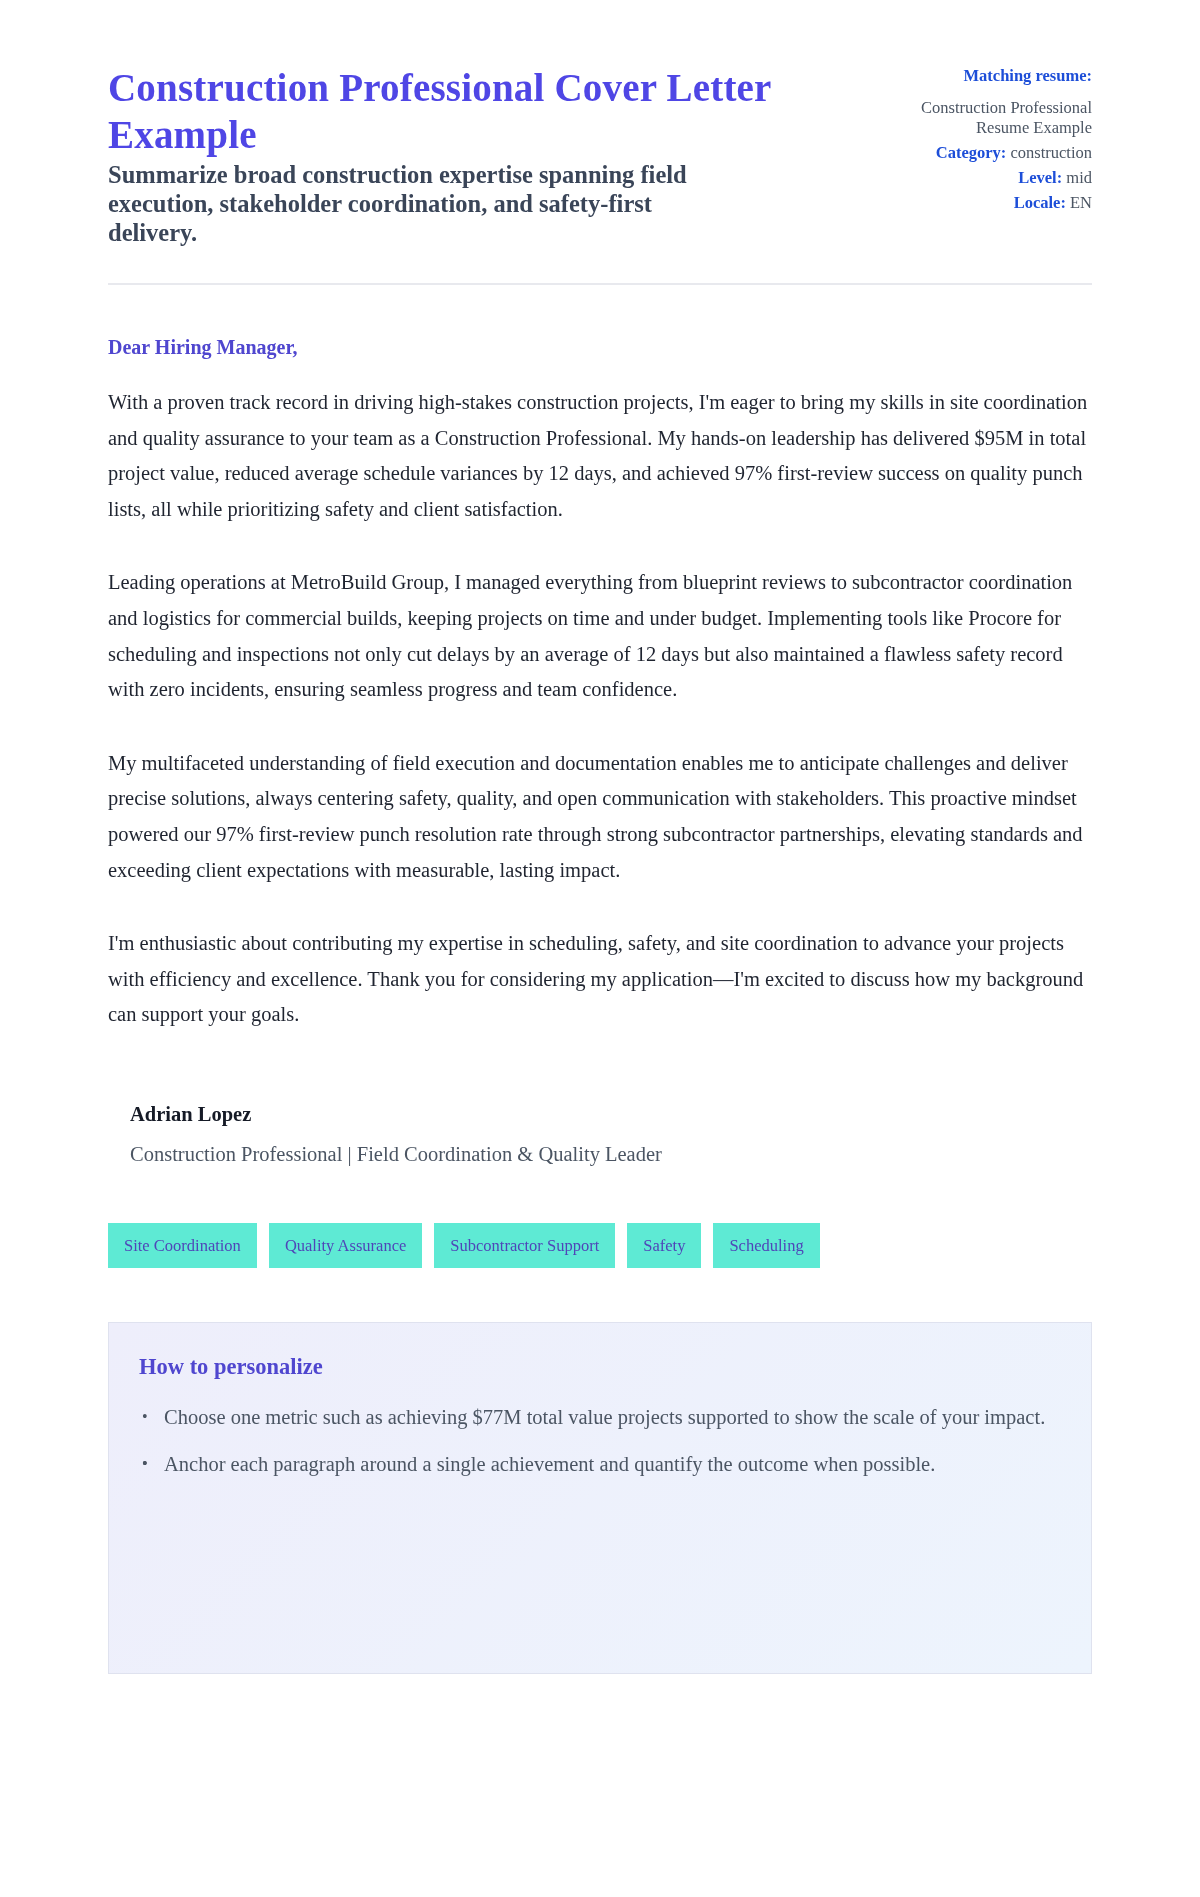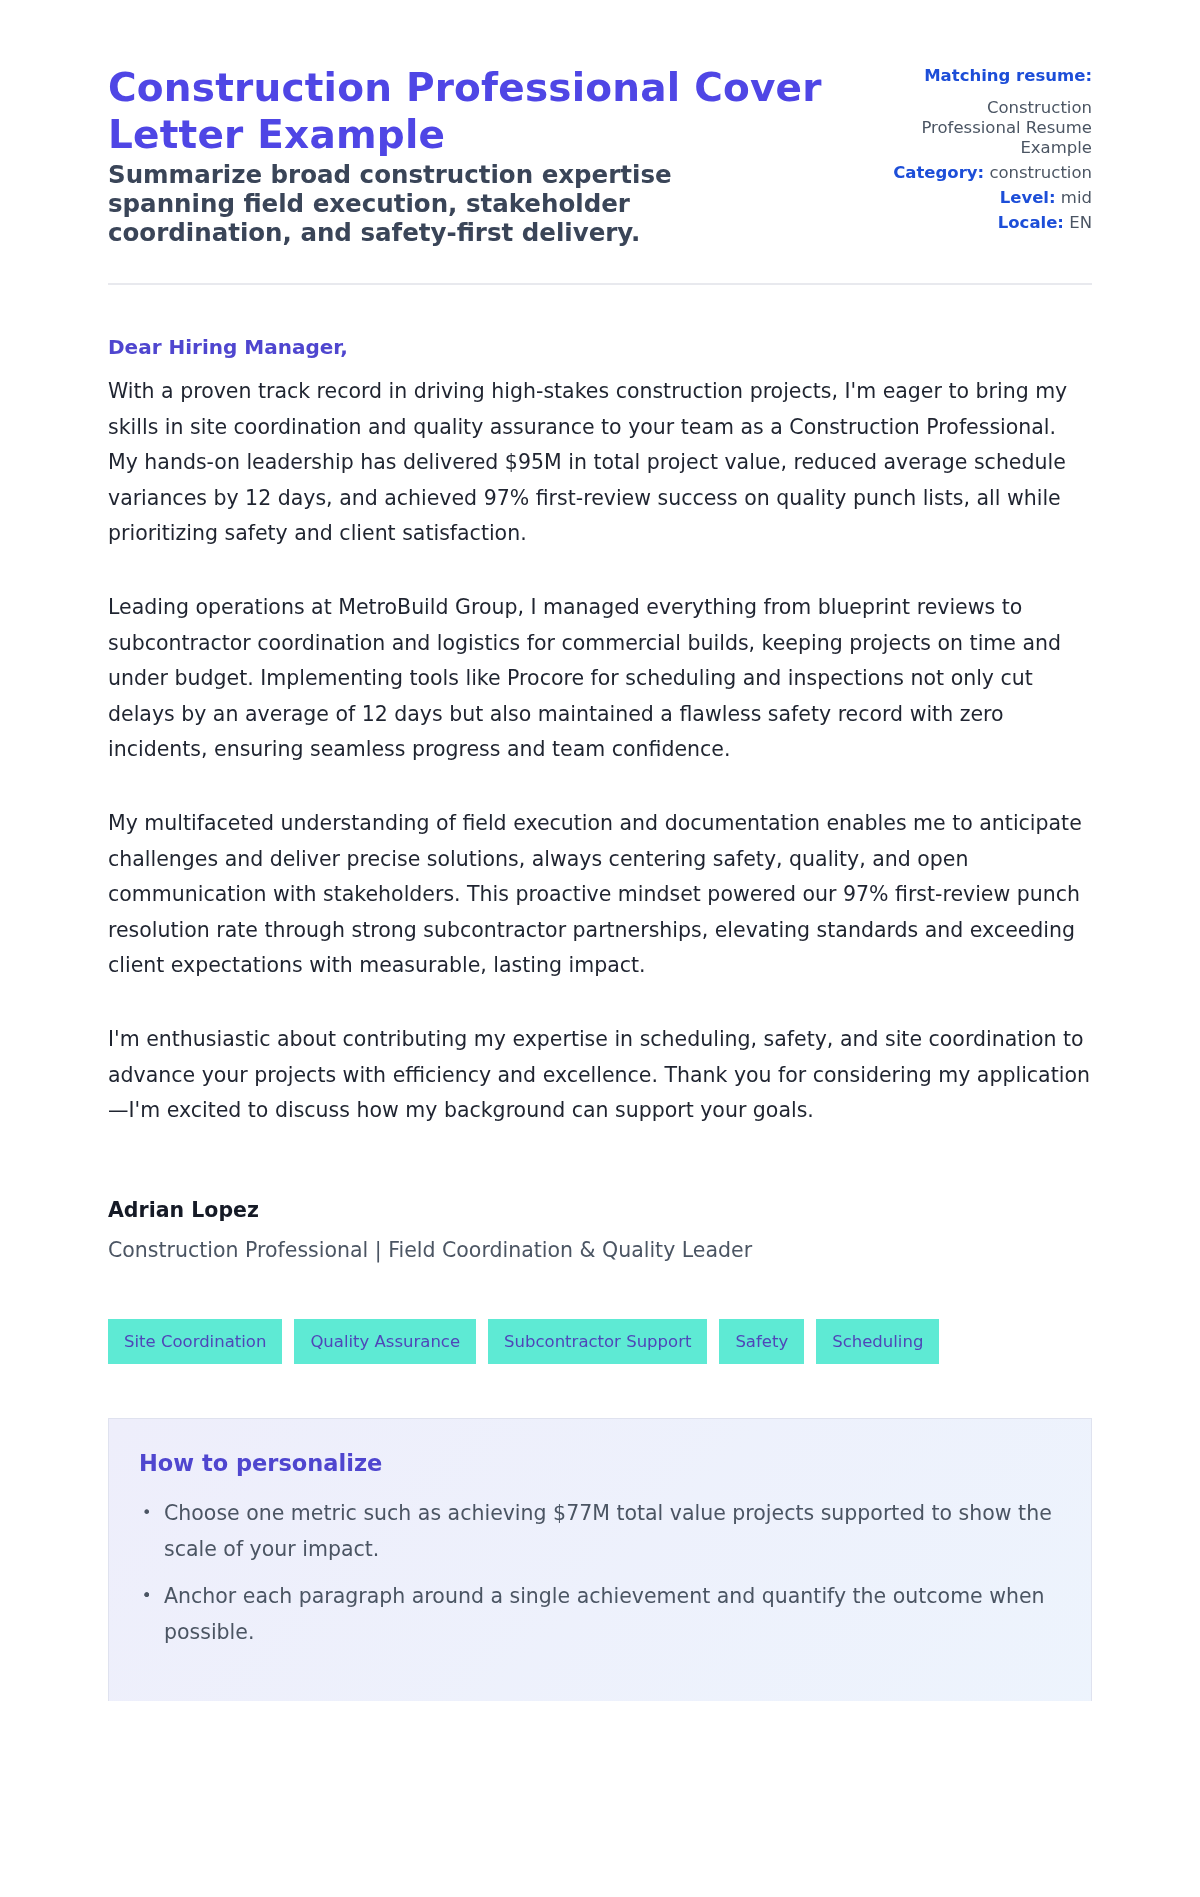--- a/index.html
+++ b/index.html
@@ -1,31 +1,31 @@
 <!DOCTYPE html>
 <html><head>
 <meta charset="utf-8">
 <style>
   * { box-sizing: border-box; margin: 0; padding: 0; }
   html, body { width: 1200px; background: #ffffff; }
   body { font-family: "DejaVu Sans", sans-serif; color: #1f2430; }
-  .page { position: relative; width: 1200px; height: 1701px; padding: 0 108px; }
+  .page { position: relative; width: 1200px; height: 1701px; padding: 0 108px; font-family: Liberation Serif, serif; }
   .header { display: flex; justify-content: space-between; align-items: flex-start; padding-top: 64px; }
   .title-block { width: 720px; }
   .title { font-size: 39px; font-weight: bold; color: #4f46e5; line-height: 47px; letter-spacing: 0.2px; }
   .subtitle { font-size: 24.5px; font-weight: bold; color: #3a4558; line-height: 29px; margin-top: 2px; width: 620px; }
   .meta { text-align: right; font-size: 16.5px; color: #4b5563; line-height: 20px; padding-top: 2px; }
   .meta .row { margin-bottom: 5px; }
   .meta .lbl { font-weight: bold; color: #1d4ed8; }
   .meta .val-block { display: block; }
   .divider { height: 2px; background: #e8e9ee; margin-top: 36px; }
   .greeting { font-size: 20px; font-weight: bold; color: #4f46cf; margin-top: 50px; line-height: 24px; }
-  .body { margin-top: 15px; }
+  .body { margin-top: 26px; }
   .body p { font-size: 20.5px; line-height: 35.6px; color: #1f2430; margin-bottom: 38px; }
-  .sign { margin-top: 68px; }
+  .sign { margin-top: 68px; margin-left: 22px; }
   .sign-name { font-size: 20.5px; font-weight: bold; color: #151a26; line-height: 26px; }
   .sign-title { font-size: 20.5px; color: #4b5563; line-height: 26px; margin-top: 14px; }
   .tags { display: flex; gap: 12px; margin-top: 56px; }
   .tag { background: #5eead4; color: #4f46b8; font-size: 16.5px; height: 45px; line-height: 45px; padding: 0 16px; }
   .tips { margin-top: 54px; border: 1.5px solid #dfe2ef; background: linear-gradient(135deg, #eeeefb 0%, #edf4fd 100%); padding: 30px 30px 34px 30px; height: 352px; }
   .tips-title { font-size: 22.5px; font-weight: bold; color: #4f46cf; line-height: 28px; }
   .tips ul { list-style: none; margin-top: 18px; }
   .tips li { position: relative; padding-left: 25px; font-size: 20.5px; line-height: 36px; color: #4b5563; margin-bottom: 11px; }
   .tips li .bullet { position: absolute; left: 3px; top: 0; font-size: 16px; color: #4b5563; }
 </style>

